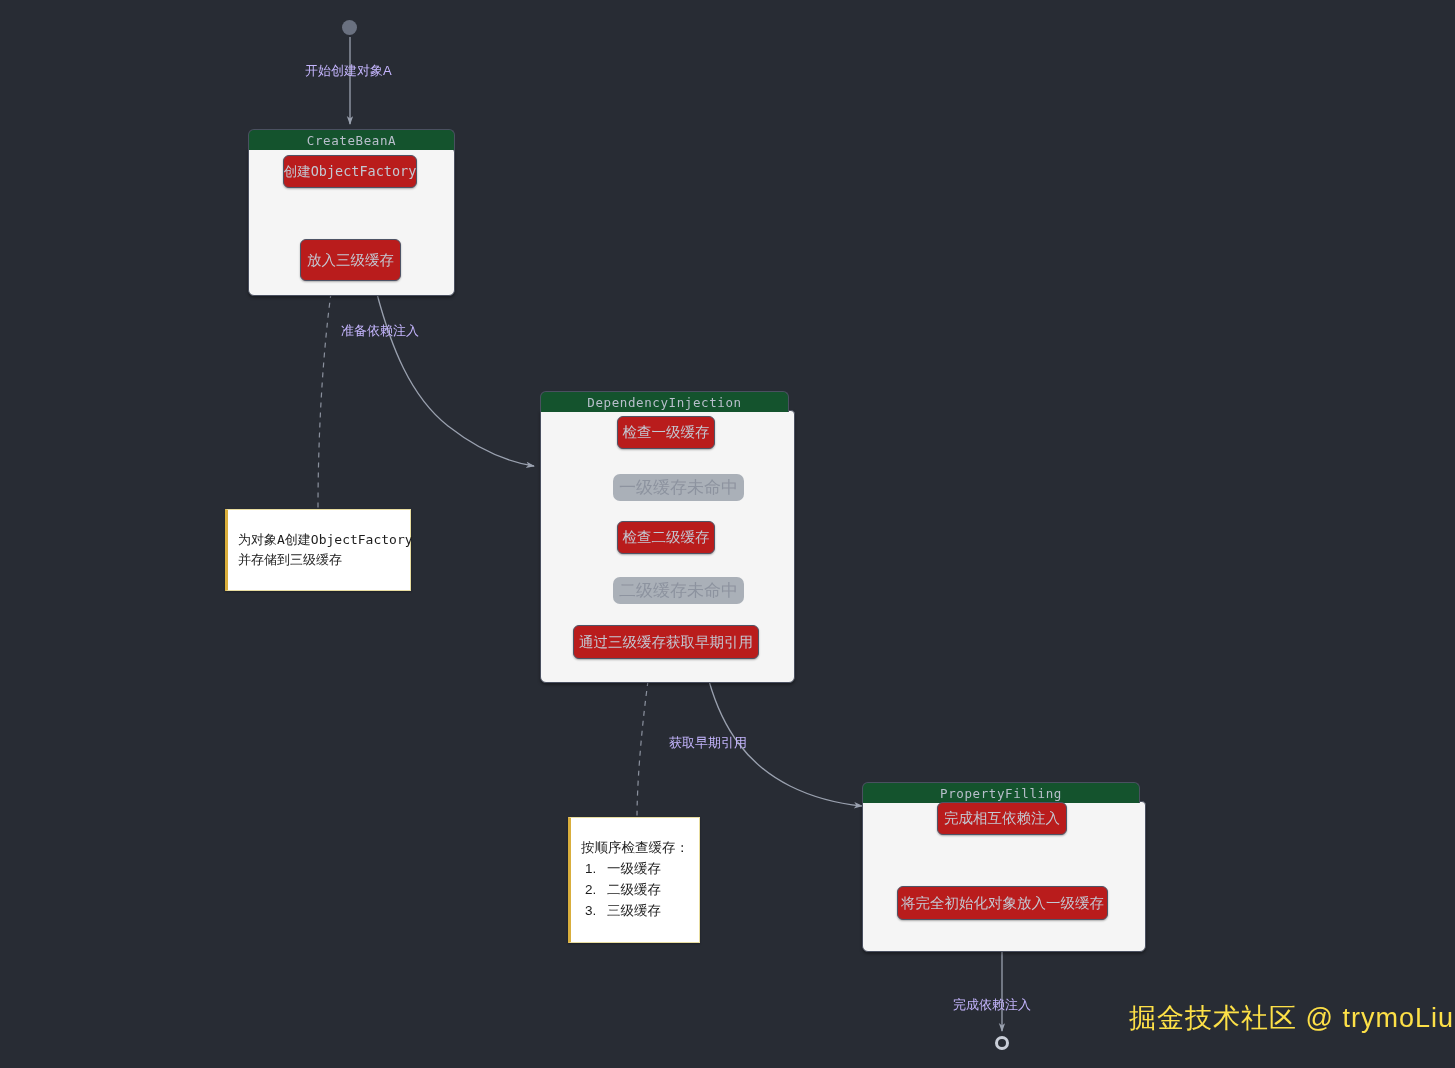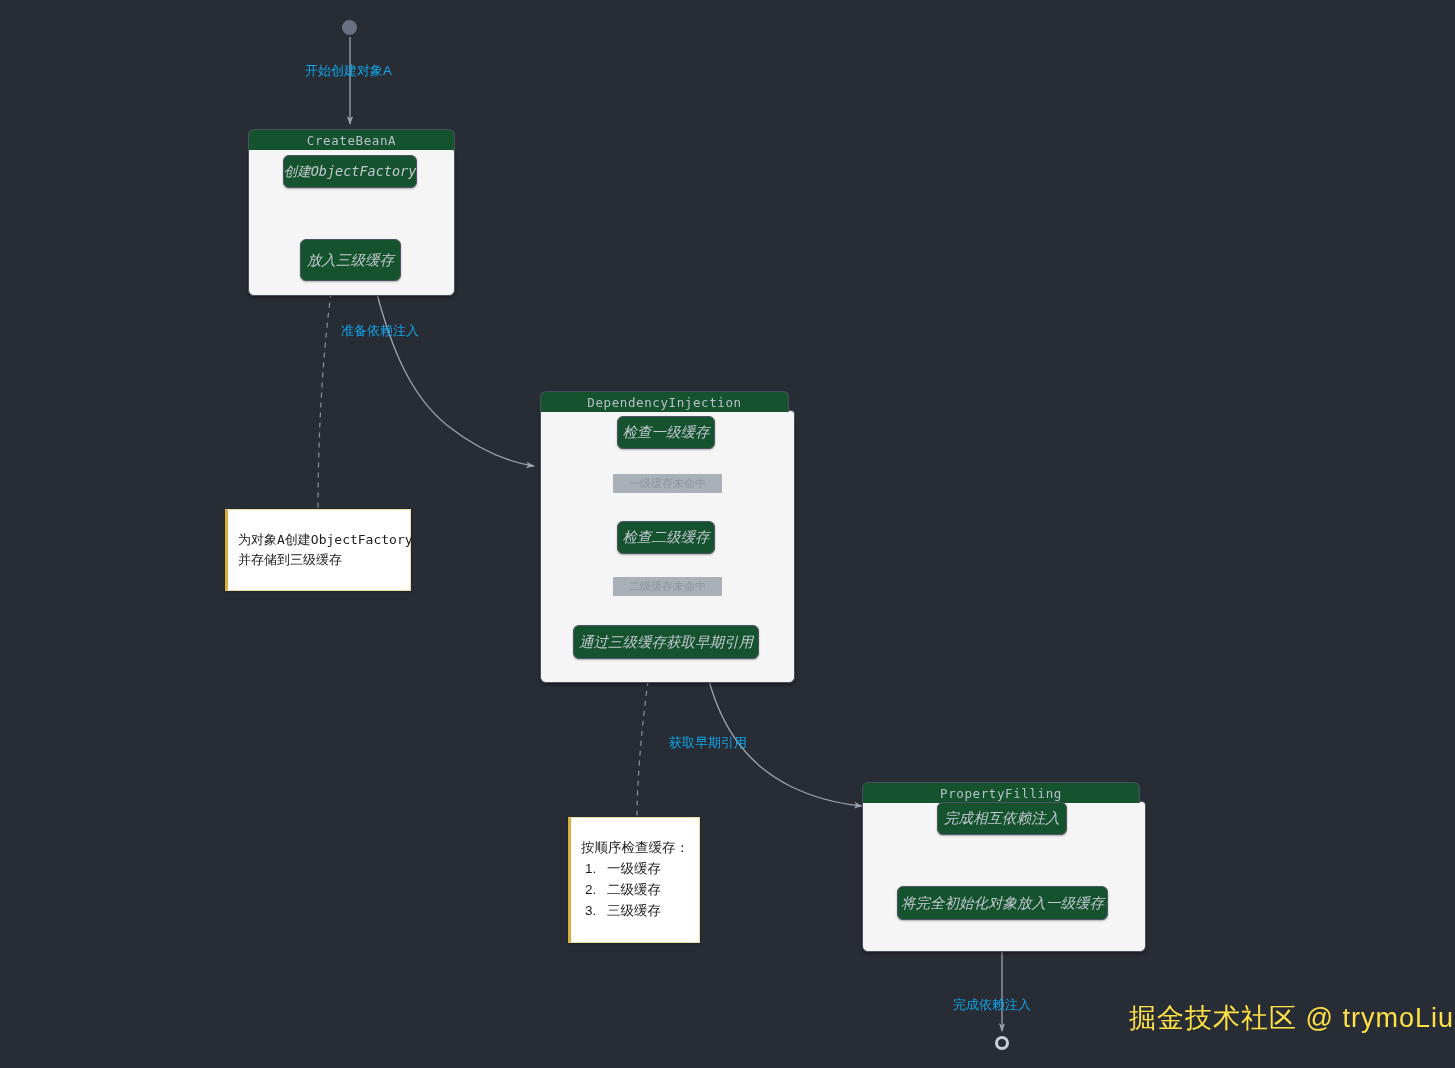--- a/index.html
+++ b/index.html
@@ -61,33 +61,32 @@
     border: 1px solid #4a5060;
     border-radius: 0 4px 6px 6px;
     box-shadow: 0 2px 3px rgba(0,0,0,0.35);
     z-index: 2;
   }
 
   
   .node {
     position: absolute;
     box-sizing: border-box;
-    background: #14532d;
+    background: #b91c1c;
     border: 1px solid #4e5costly;
     border: 1px solid #4e5466;
     border-radius: 6px;
     color: #c3c8d2;
     display: flex;
     align-items: center;
     justify-content: center;
     font-size: 14.5px;
     white-space: nowrap;
     box-shadow: 0 1px 2px rgba(0,0,0,0.30);
     z-index: 5;
-    font-style: italic;
   }
   .node.mono {
     font-family: "DejaVu Sans Mono", "Liberation Mono", monospace;
     font-size: 13.5px;
   }
 
   
   .start-dot {
     position: absolute;
     width: 15px;
@@ -103,31 +102,31 @@
     border-radius: 50%;
     background: #282c34;
     border: 3px solid #c9ced8;
     box-sizing: border-box;
     z-index: 6;
   }
 
   
   .edge-label {
     position: absolute;
-    color: #0ea5e9;
+    color: #c4b5fd;
     font-size: 13px;
     white-space: nowrap;
     z-index: 7;
   }
   .edge-label.inner {
     color: #8d939f;
     background: #aab0b8;
-    padding: 2px 16px;
-    border-radius: 1px;
-    font-size: 11px;
+    padding: 2px 6px;
+    border-radius: 7px;
+    font-size: 17px;
   }
 
   
   .note {
     position: absolute;
     box-sizing: border-box;
     background: #ffffff;
     border: 1px solid #e8dda0;
     border-left: 3px solid #d9ae3c;
     color: #1c1c1c;

